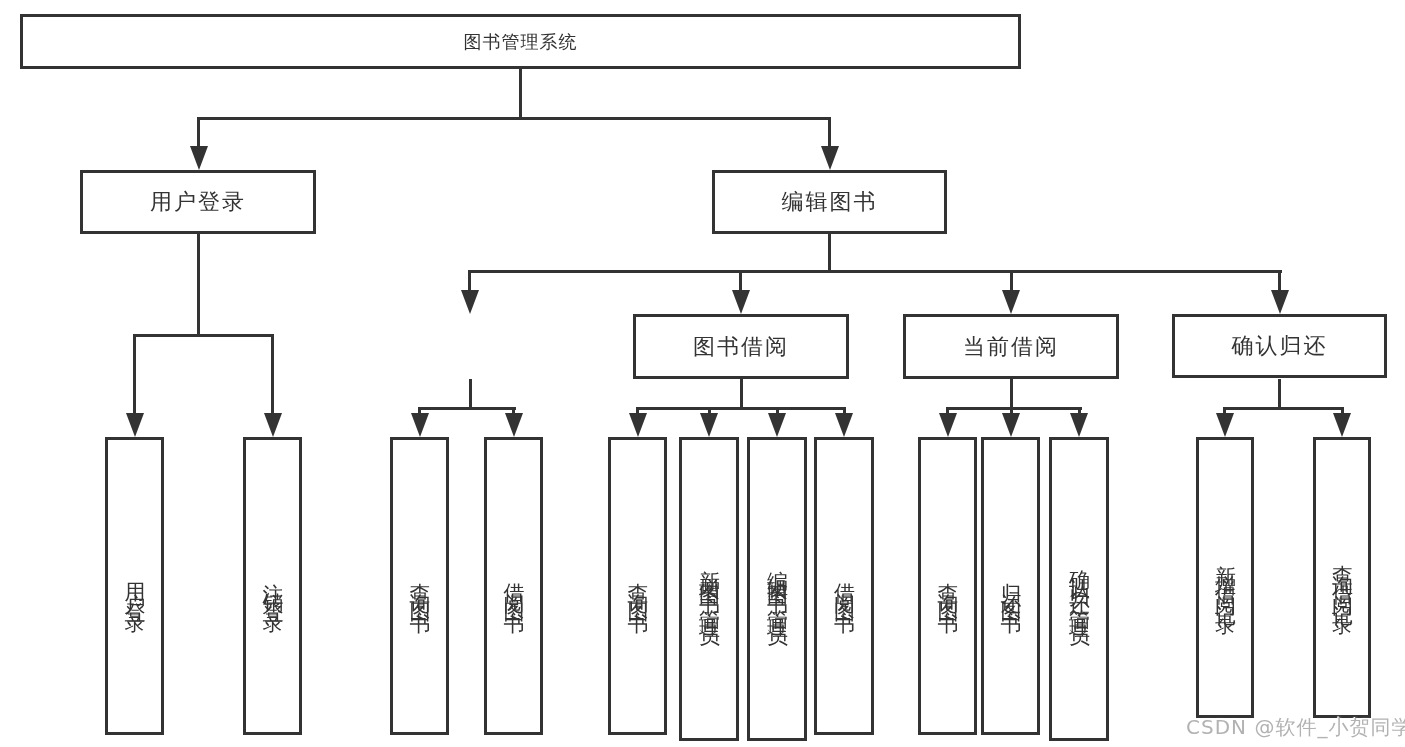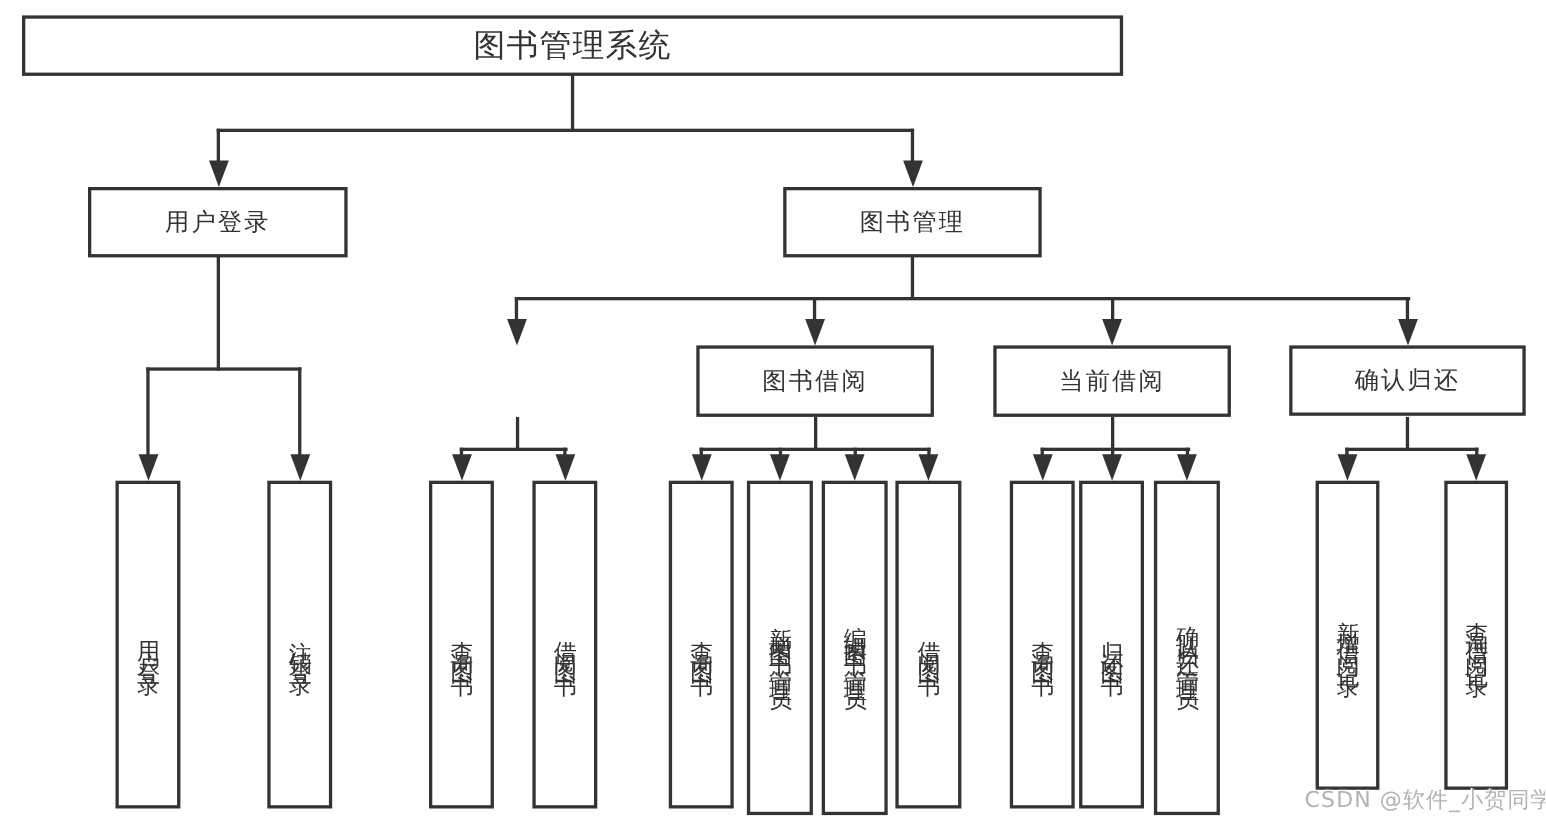--- a/index.html
+++ b/index.html
@@ -6,21 +6,21 @@
   .stage{
     position:relative;width:1405px;height:747px;background:var(--bg,#fff);
     font-family:"DejaVu Sans","Liberation Sans",sans-serif;overflow:hidden;
   }
   .box{
     position:absolute;box-sizing:border-box;border:3px solid var(--line,#333);
     background:#fff;display:flex;align-items:center;justify-content:center;
     color:var(--text,#333);
   }
   .h-label{font-size:22px;letter-spacing:2px;white-space:nowrap;}
-  .title-label{font-size:29px;letter-spacing:1px;}
+  .title-label{font-size:18px;letter-spacing:1px;}
   .v-label{
     writing-mode:vertical-rl;text-orientation:mixed;
     font-size:21px;letter-spacing:10px;line-height:1;
   }
   .v-label.ls-tight{letter-spacing:8px;}
   .cline{position:absolute;background:var(--line,#333);}
   .arrow{
     position:absolute;width:0;height:0;
     border-left:9px solid transparent;border-right:9px solid transparent;
     border-top:24px solid var(--line,#333);
@@ -37,21 +37,21 @@
 <div class="stage" id="stage" style="--line: #333333; --text: #333333; --wm: #b2b2b2; --bg: #ffffff;">
 
   <div class="box" style="left:20px;top:14px;width:1001px;height:55px;">
     <span class="title-label">图书管理系统</span>
   </div>
 
   <div class="box" style="left:80px;top:170px;width:236px;height:64px;">
     <span class="h-label">用户登录</span>
   </div>
   <div class="box" style="left:712px;top:170px;width:235px;height:64px;">
-    <span class="h-label">图书管理</span>
+    <span class="h-label">编辑图书</span>
   </div>
 
   <div class="box" style="left:633px;top:314px;width:216px;height:65px;">
     <span class="h-label">图书借阅</span>
   </div>
   <div class="box" style="left:903px;top:314px;width:216px;height:65px;text-align:center;">
     <span class="h-label">当前借阅</span>
   </div>
   <div class="box" style="left:1172px;top:314px;width:215px;height:64px;">
     <span class="h-label">确认归还</span>

